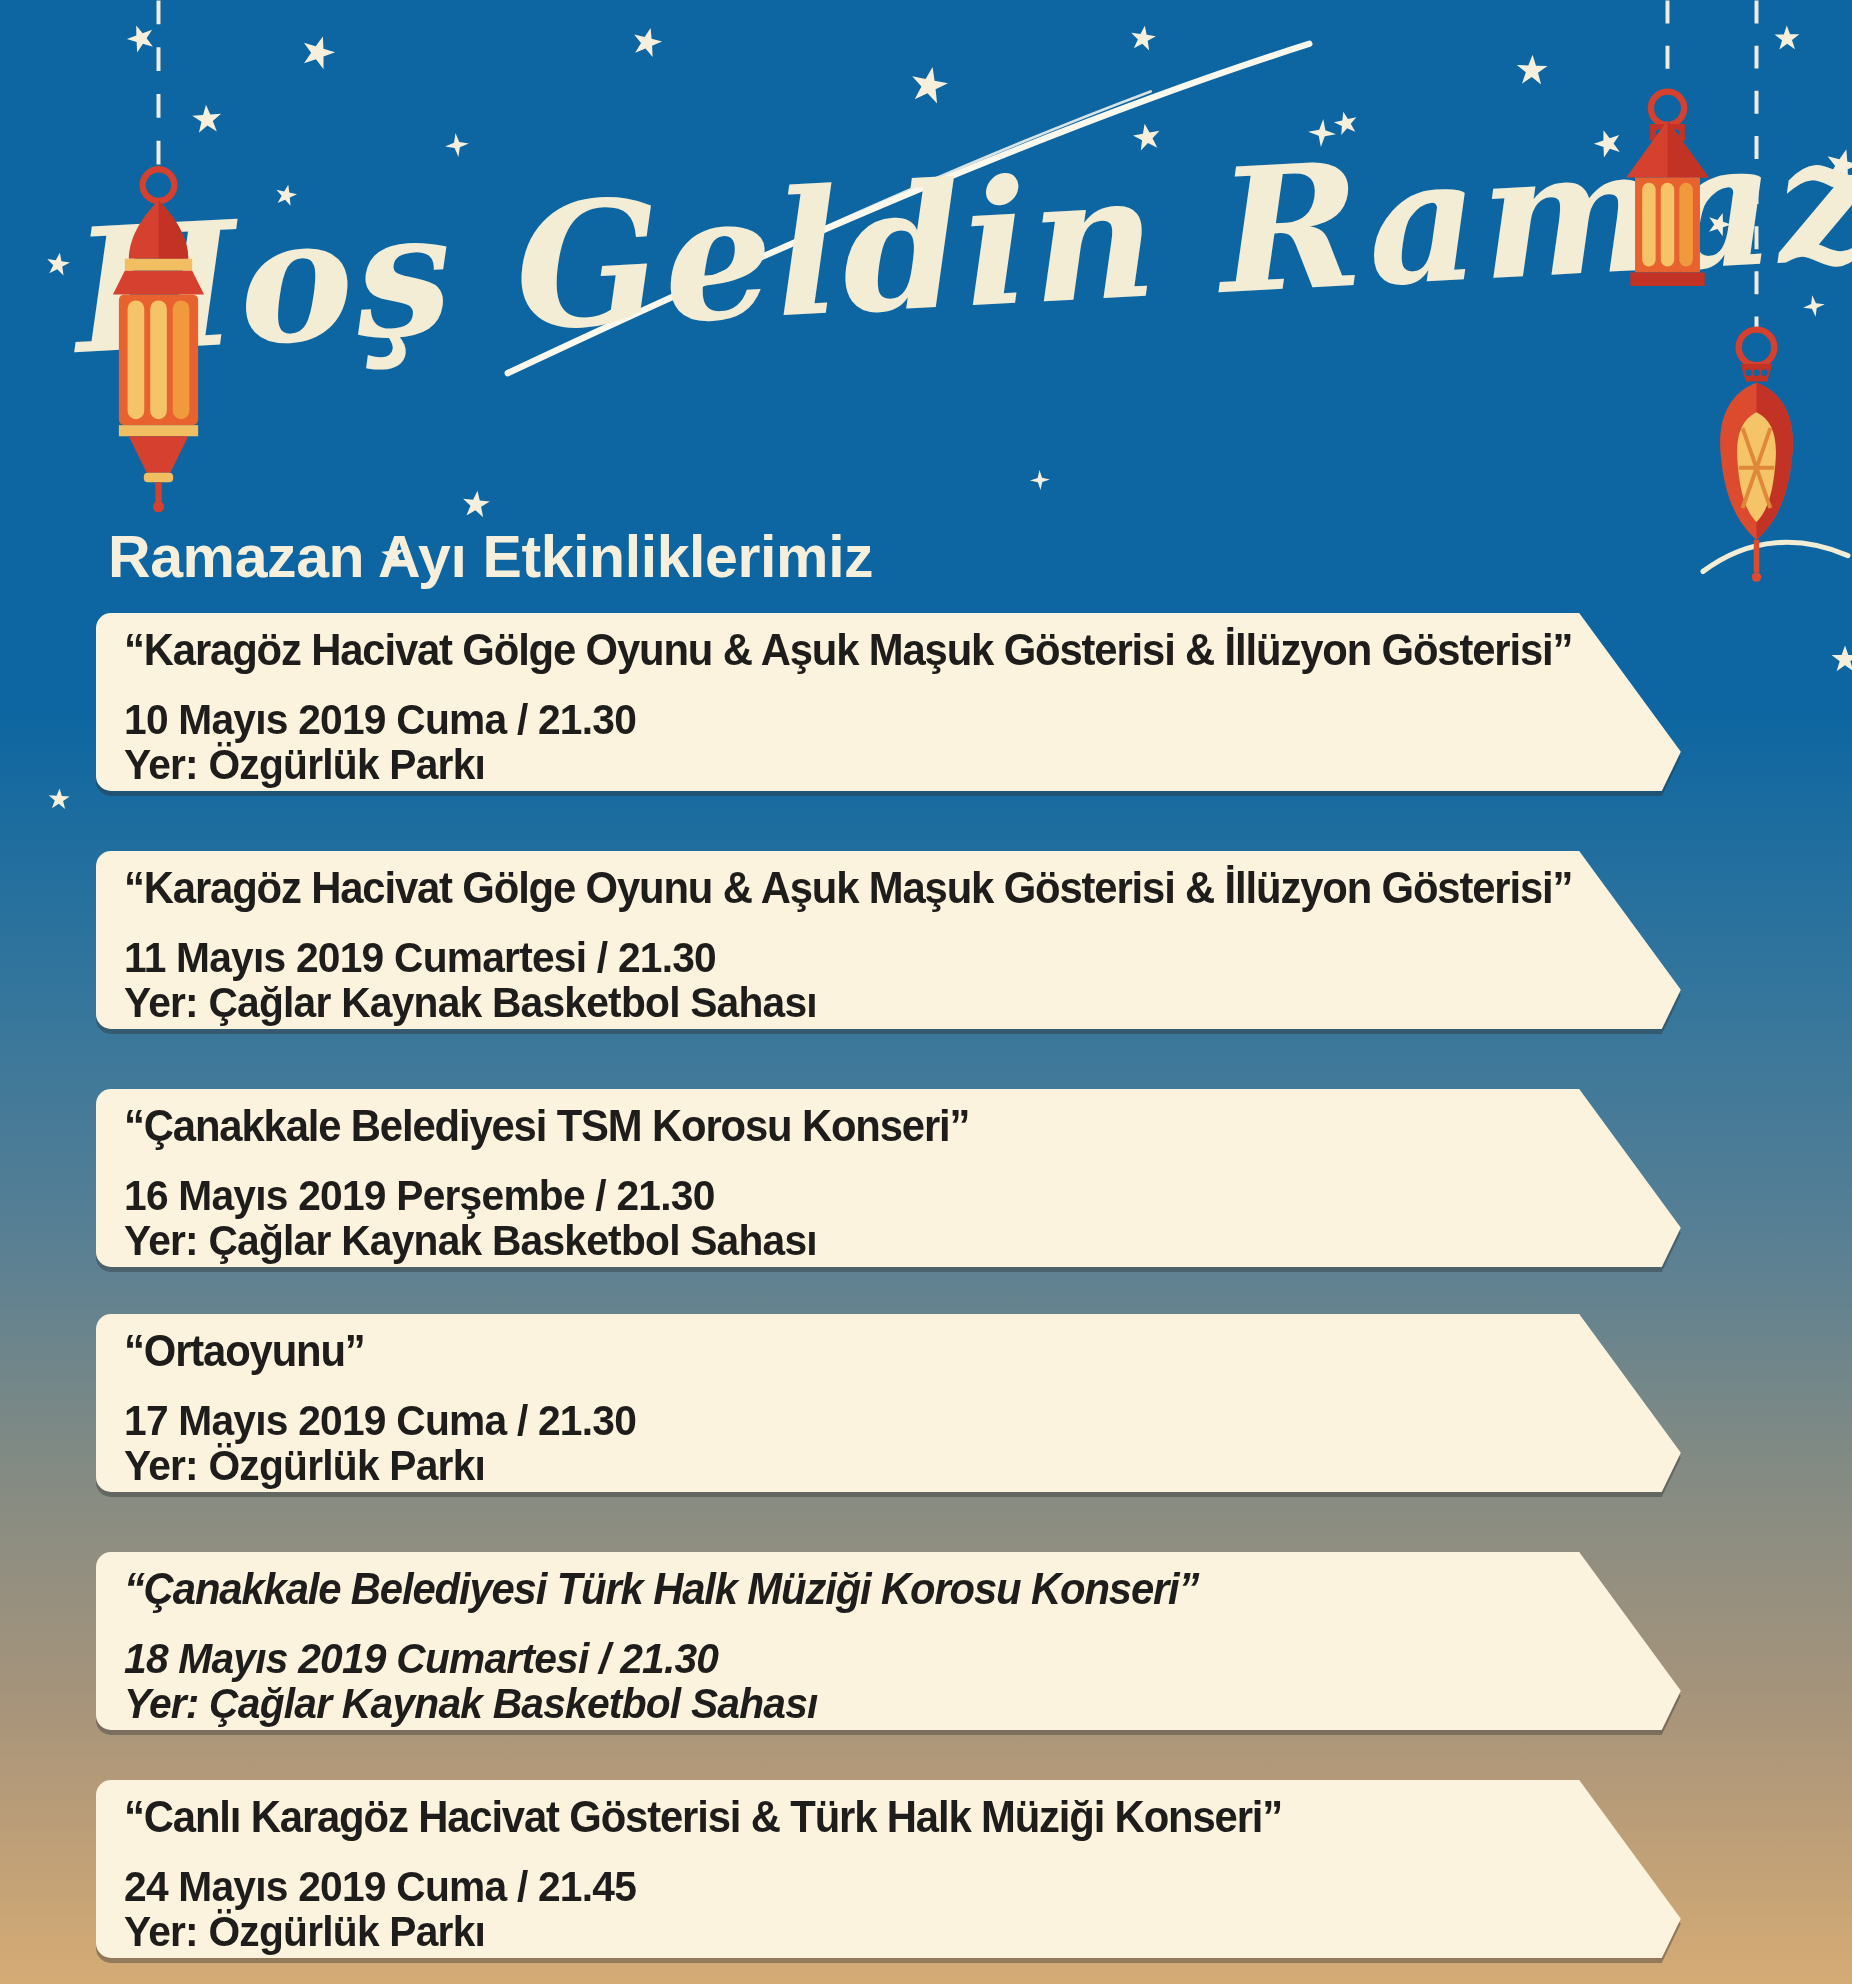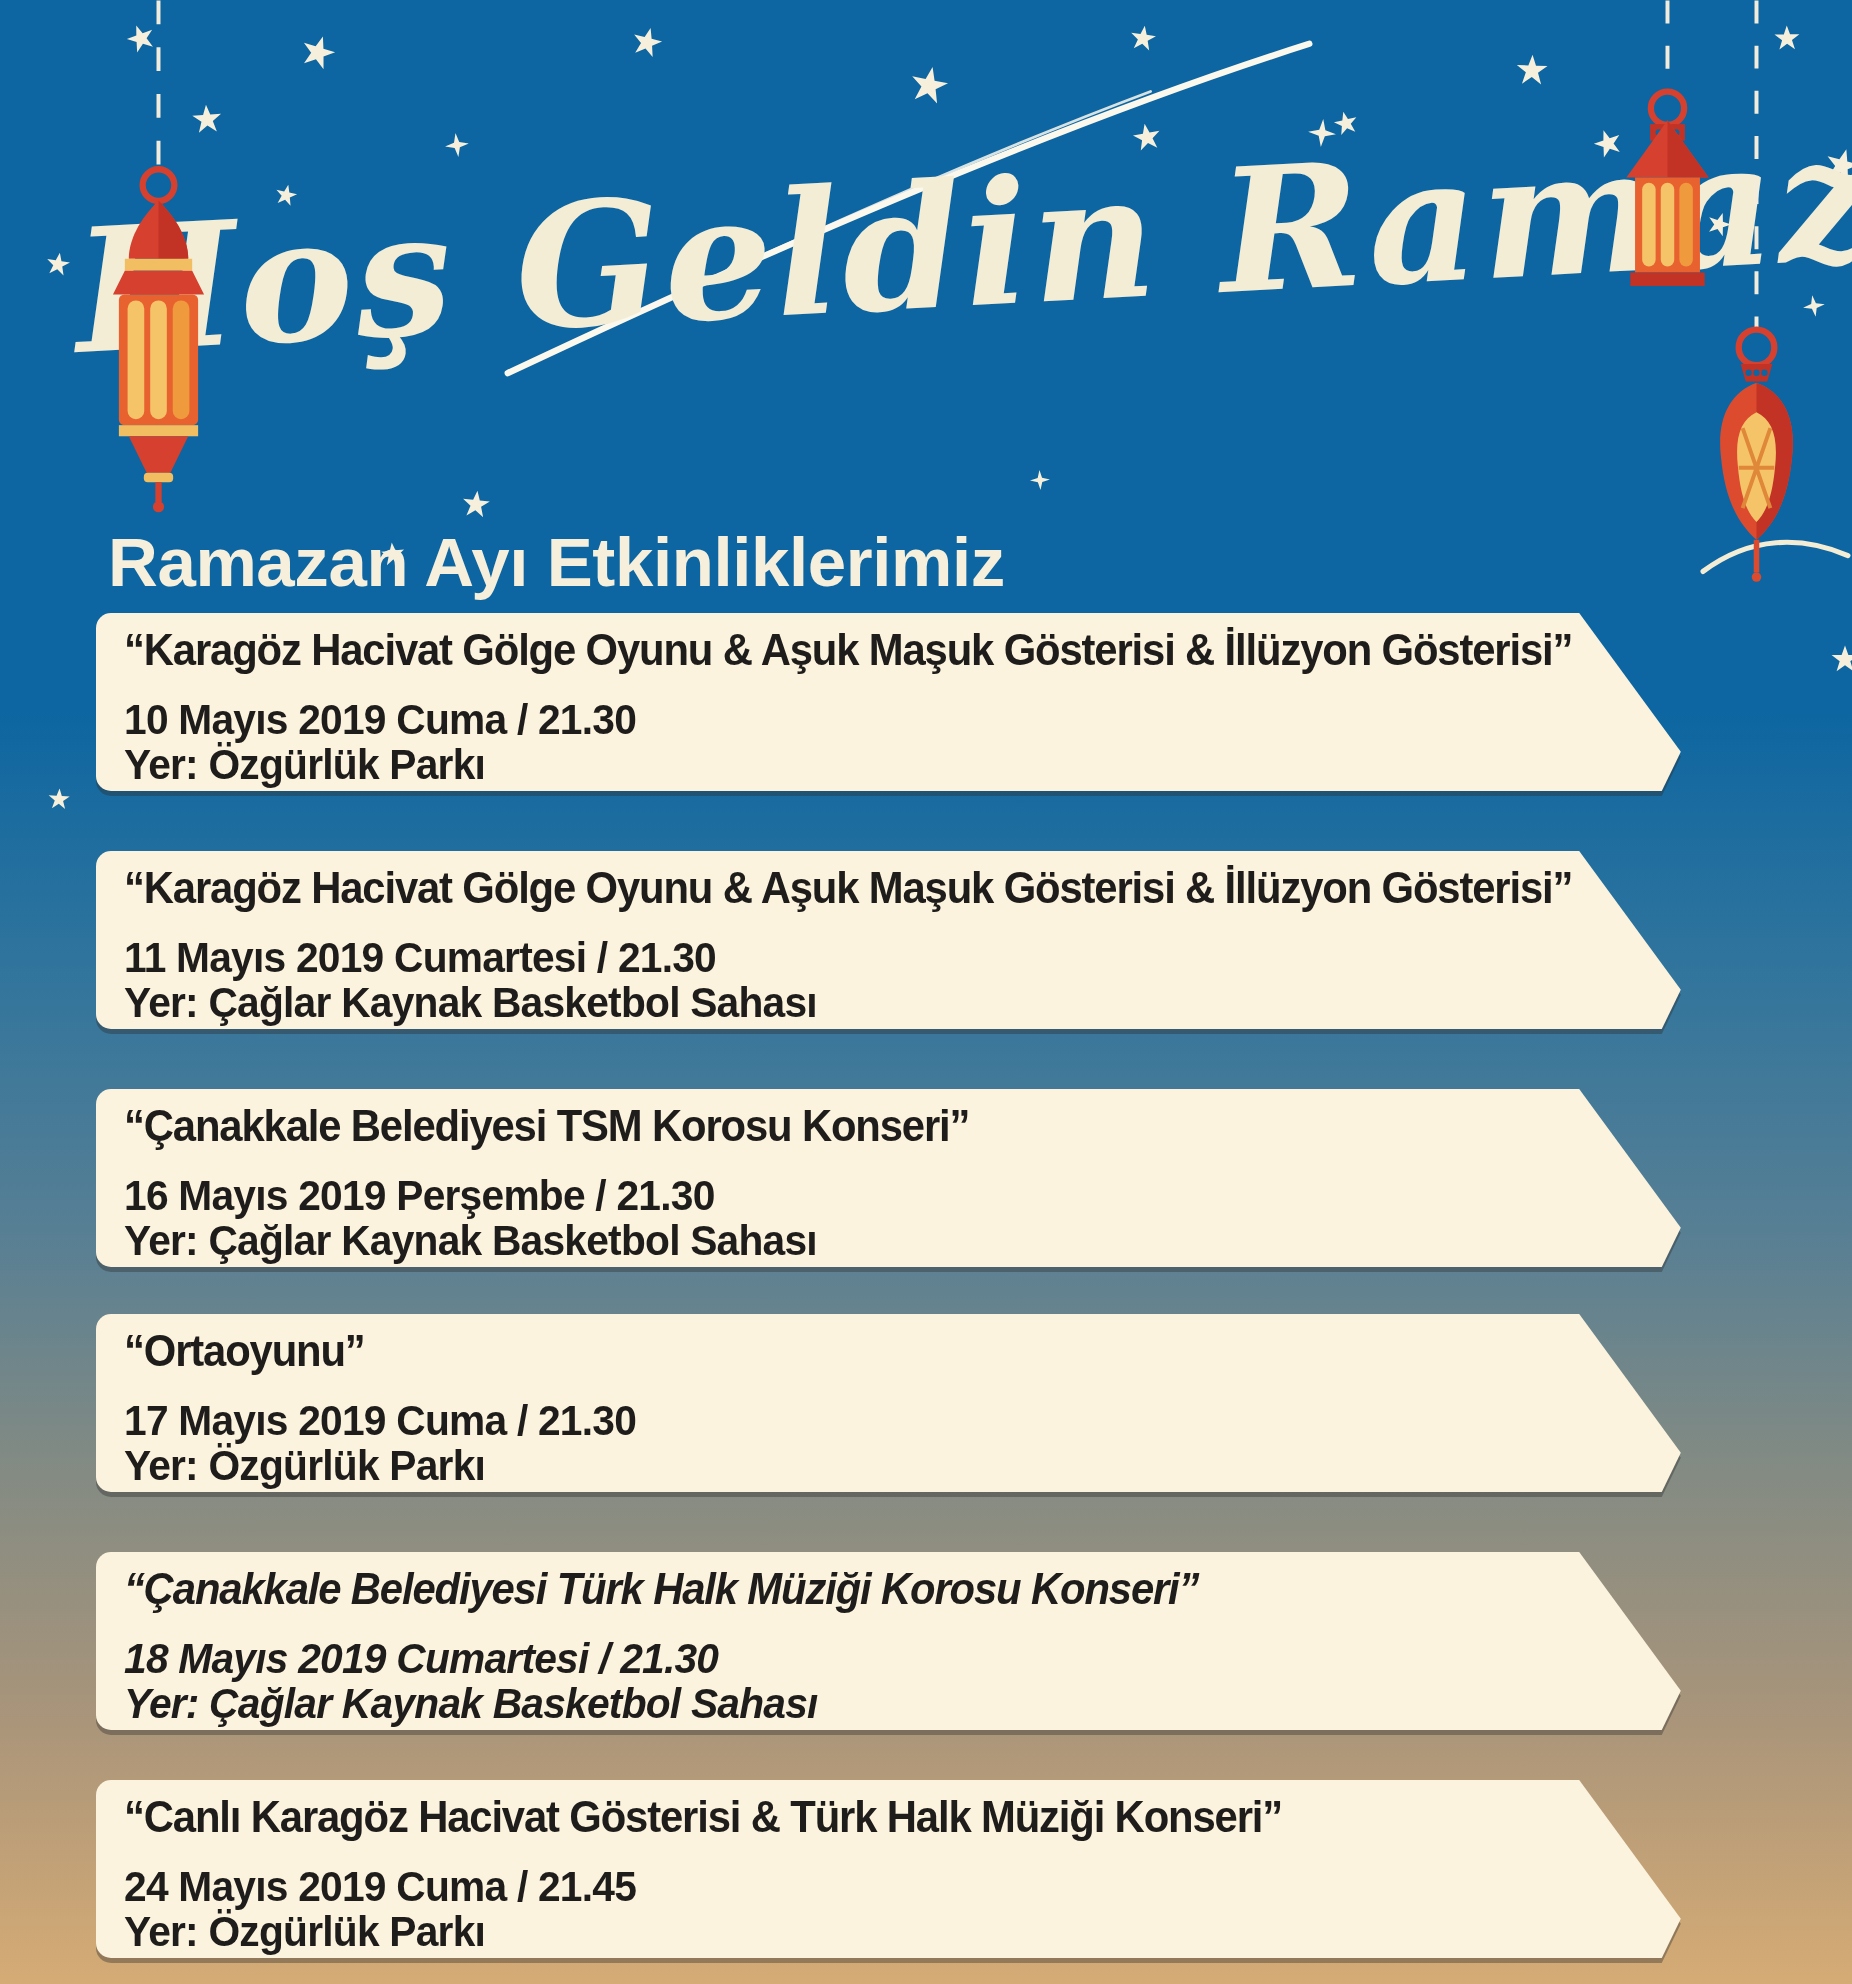--- a/index.html
+++ b/index.html
@@ -14,21 +14,21 @@
   .abs{position:absolute;}
   
   .title-script{
     position:absolute;left:75px;top:206px;
     font-family:"DejaVu Serif",serif;font-style:italic;font-weight:bold;
     font-size:171px;line-height:1;letter-spacing:2.4px;color:#F4EDD6;
     white-space:nowrap;transform:rotate(-3deg);transform-origin:left center;
   }
   .heading{
     position:absolute;left:108px;top:523px;
-    font-size:69px;font-weight:bold;letter-spacing:-0.4px;color:#F6EFDB;
+    font-size:59px;font-weight:bold;letter-spacing:-0.4px;color:#F6EFDB;
     white-space:nowrap;
   }
   
   .card-wrap{
     position:absolute;left:96px;width:1588px;height:178px;
     filter:drop-shadow(0 5.2px 0 rgba(45,45,45,0.38));
   }
   .card{
     position:relative;width:100%;height:100%;
     background:#FBF3DE;

